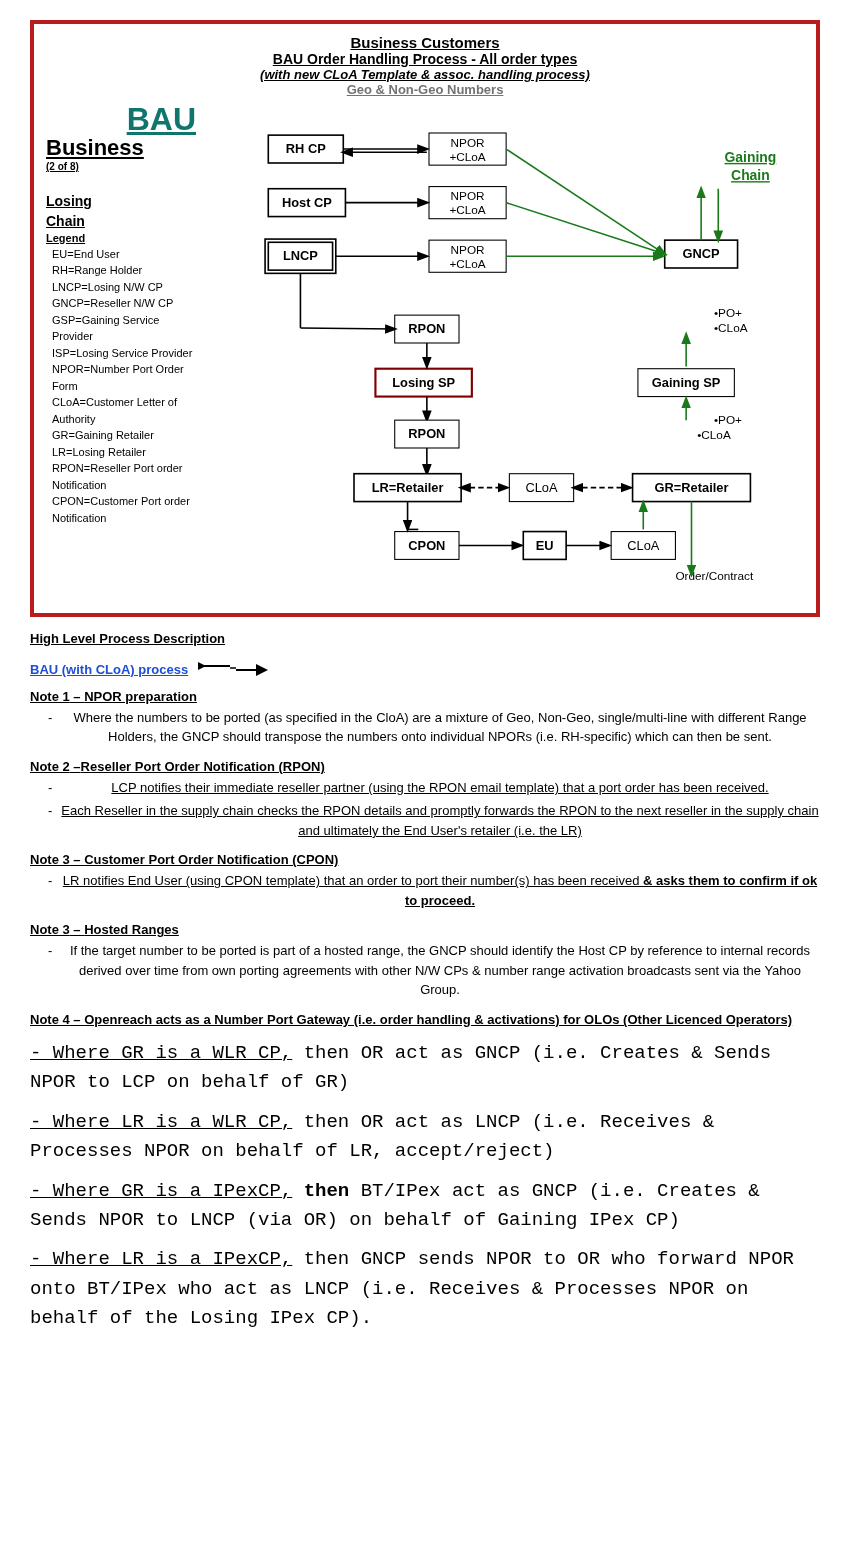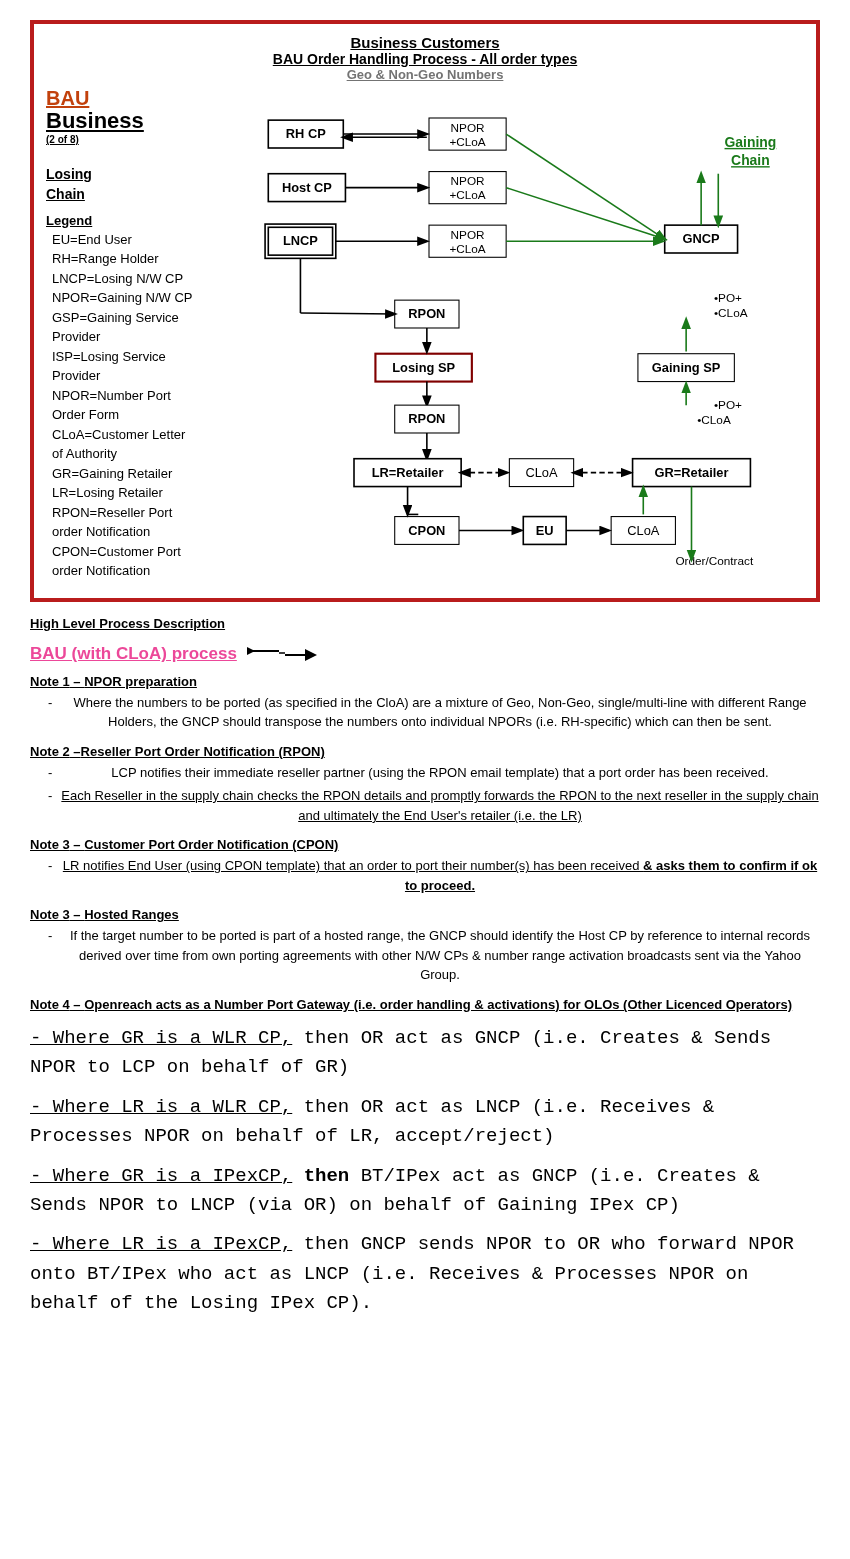--- a/index.html
+++ b/index.html
@@ -51,25 +51,26 @@
     
     .diagram-content {
       display: flex;
       gap: 8px;
     }
     .left-panel {
       width: 150px;
       flex-shrink: 0;
     }
     .bau-label {
-      font-size: 20px;
-      font-weight: bold;
-      color: #c2410c;
+      font-size: 32px;
+      font-weight: bold;
+      color: #0f766e;
       text-decoration: underline;
       line-height: 1;
+      text-align: right;
     }
     .business-label {
       font-size: 22px;
       font-weight: bold;
       text-decoration: underline;
       line-height: 1.2;
     }
     .page-label {
       font-size: 10px;
       font-weight: bold;
@@ -78,22 +79,22 @@
     .losing-chain {
       margin-top: 20px;
       font-size: 14px;
       font-weight: bold;
       text-decoration: underline;
       line-height: 1.4;
     }
 
     
     .legend {
-      margin-top: 8px;
-      font-size: 13px;
+      margin-top: 0;
+      font-size: 11px;
     }
     .legend .legend-title {
       font-weight: bold;
       text-decoration: underline;
       margin-bottom: 2px;
     }
     .legend p {
       margin: 0;
       line-height: 1.5;
       padding-left: 6px;
@@ -121,22 +122,22 @@
     }
     .bau-process-row {
       display: flex;
       align-items: center;
       gap: 10px;
       margin-bottom: 8px;
     }
     .bau-process-label {
       font-weight: bold;
       text-decoration: underline;
-      color: #ec4899;
-      font-size: 17px;
+      color: #1d4ed8;
+      font-size: 13px;
     }
     .arrow-img {
       display: inline-block;
     }
 
     .bullet-list {
       margin-left: 18px;
       margin-bottom: 8px;
     }
     .bullet-list li {
@@ -177,37 +178,38 @@
       font-family: Liberation Mono, monospace;
     }
   </style>
 </head>
 <body>
 
 <div class="diagram-box">
   <div class="diagram-header">
     <div class="title-business">Business Customers</div>
     <div class="title-bau-order">BAU Order Handling Process - All order types</div>
+    <div class="title-cloa">(with new CLoA Template &amp; assoc. handling process)</div>
     <div class="title-geo green-text">Geo &amp; Non-Geo Numbers</div>
   </div>
 
   <div class="diagram-content">
 
     <div class="left-panel">
       <div class="bau-label">BAU</div>
       <div class="business-label">Business</div>
       <div class="page-label">(2 of 8)</div>
       <div class="losing-chain">Losing<br>Chain</div>
 
       <div class="legend">
         <div class="legend-title">Legend</div>
         <p>EU=End User</p>
         <p>RH=Range Holder</p>
         <p>LNCP=Losing N/W CP</p>
-        <p>NPOR=Gaining N/W CP</p>
+        <p>GNCP=Reseller N/W CP</p>
         <p>GSP=Gaining Service Provider</p>
         <p>ISP=Losing Service Provider</p>
         <p>NPOR=Number Port Order Form</p>
         <p>CLoA=Customer Letter of Authority</p>
         <p>GR=Gaining Retailer</p>
         <p>LR=Losing Retailer</p>
         <p>RPON=Reseller Port order Notification</p>
         <p>CPON=Customer Port order Notification</p>
       </div>
     </div>
@@ -381,21 +383,21 @@
   <ul class="bullet-list">
     <li>Where the numbers to be ported (as specified in the CloA) are a mixture of Geo, Non-Geo, single/multi-line with different Range Holders, the GNCP should transpose the numbers onto individual NPORs (i.e. RH-specific) which can then be sent.</li>
   </ul>
 </div>
 
 <div class="section">
   <div class="note-title">
     <span>Note 2</span><span class="dash-part"> –</span><span>Reseller Port Order Notification (RPON)</span>
   </div>
   <ul class="bullet-list">
-    <li><span style="">LCP notifies their immediate reseller partner (using the RPON email template) that a port order has been received.</span></li>
+    <li><span style="text-decoration:underline;">LCP notifies their immediate reseller partner (using the RPON email template) that a port order has been received.</span></li>
     <li><span style="text-decoration:underline;">Each Reseller in the supply chain checks the RPON details and promptly forwards the RPON to the next reseller in the supply chain and ultimately the End User's retailer (i.e. the LR)</span></li>
   </ul>
 </div>
 
 <div class="section">
   <div class="note-title">
     <span>Note 3</span><span class="dash-part"> – </span><span>Customer Port Order Notification (CPON)</span>
   </div>
   <ul class="bullet-list">
     <li><span style="text-decoration:underline;">LR notifies End User (using CPON template) that an order to port their number(s) has been received <strong>&amp; asks them to confirm if ok to proceed.</strong></span></li>

